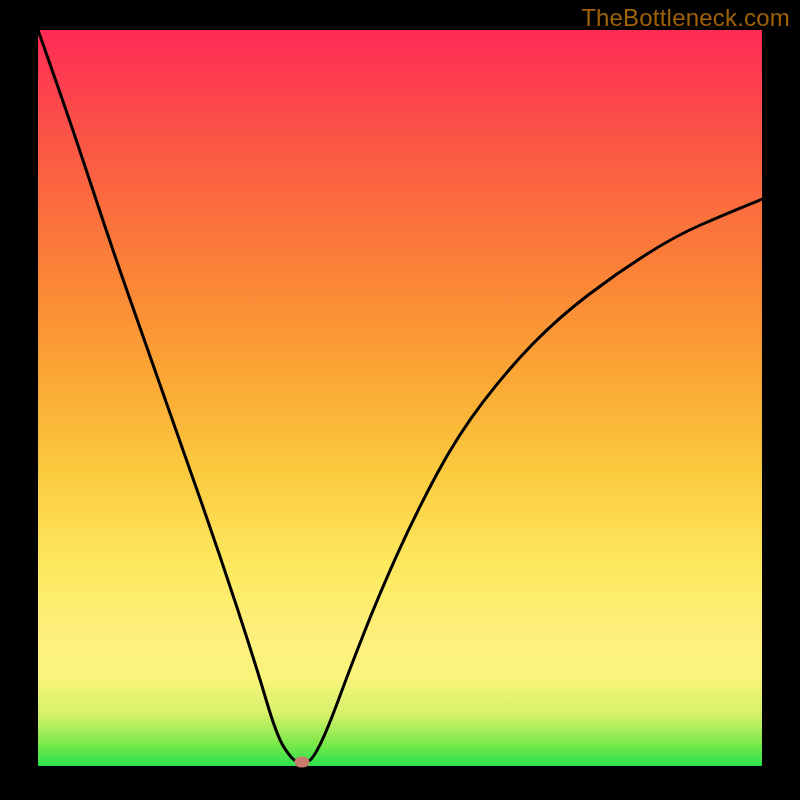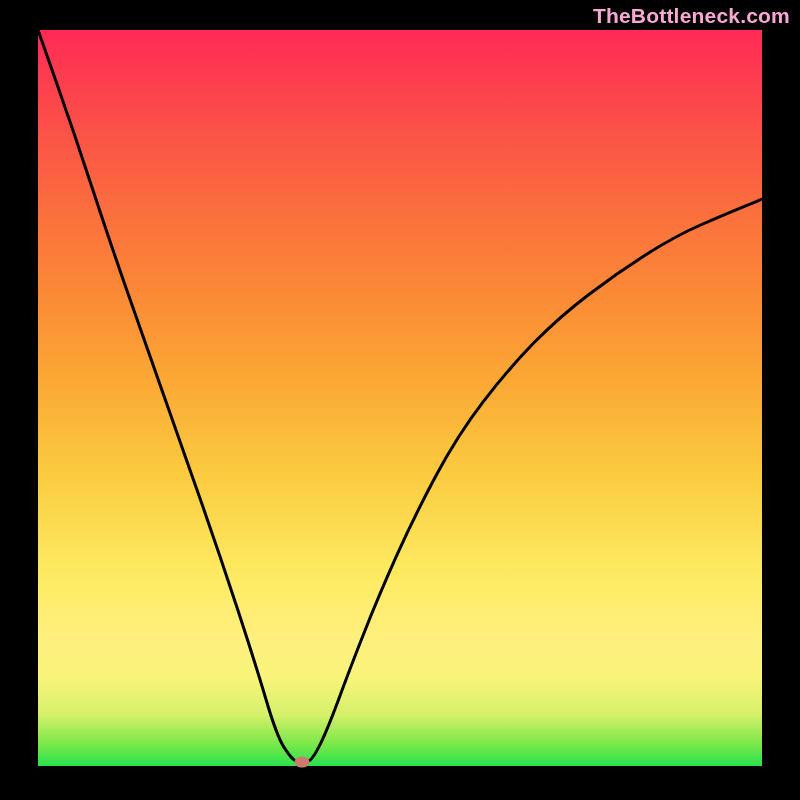--- a/index.html
+++ b/index.html
@@ -14,23 +14,23 @@
   .frame {
     position: relative;
     width: 800px;
     height: 800px;
     background: #000;
   }
   .watermark {
     position: absolute;
     top: 4px;
     right: 10px;
-    color: #f9a8d4;
-    font-size: 21px;
-    font-weight: 700;
+    color: #a16207;
+    font-size: 24px;
+    font-weight: 400;
     letter-spacing: 0.2px;
     user-select: none;
   }
   .plot-area {
     position: absolute;
     left: 38px;
     top: 30px;
     width: 724px;
     height: 736px;
   }

